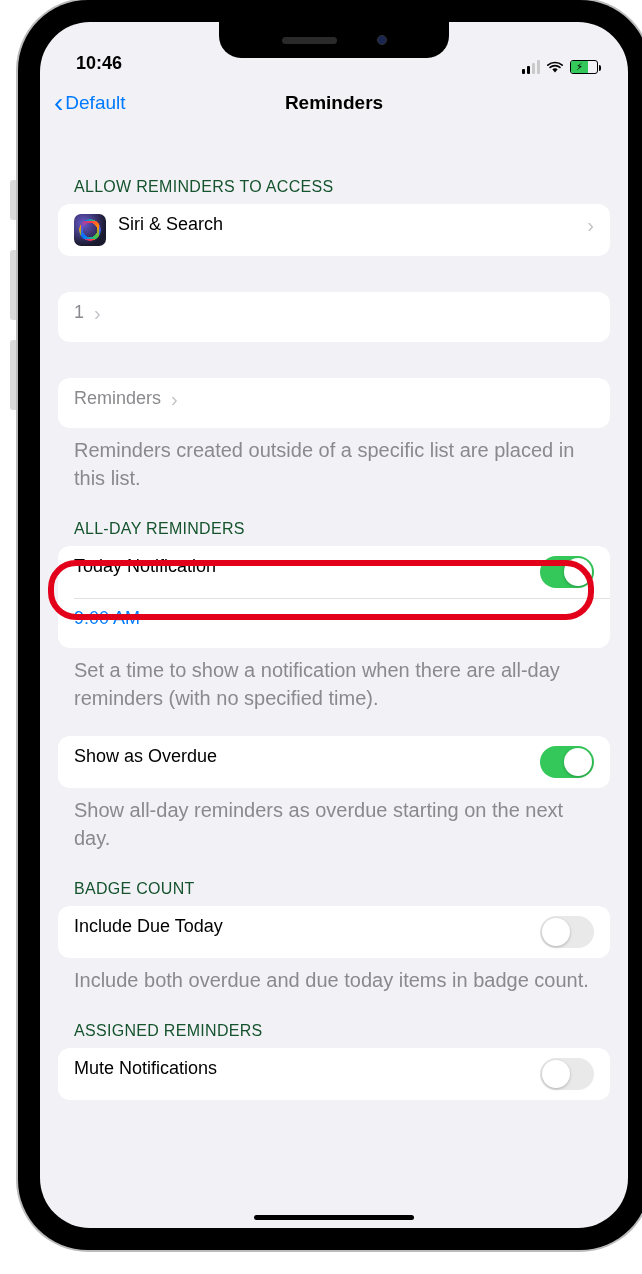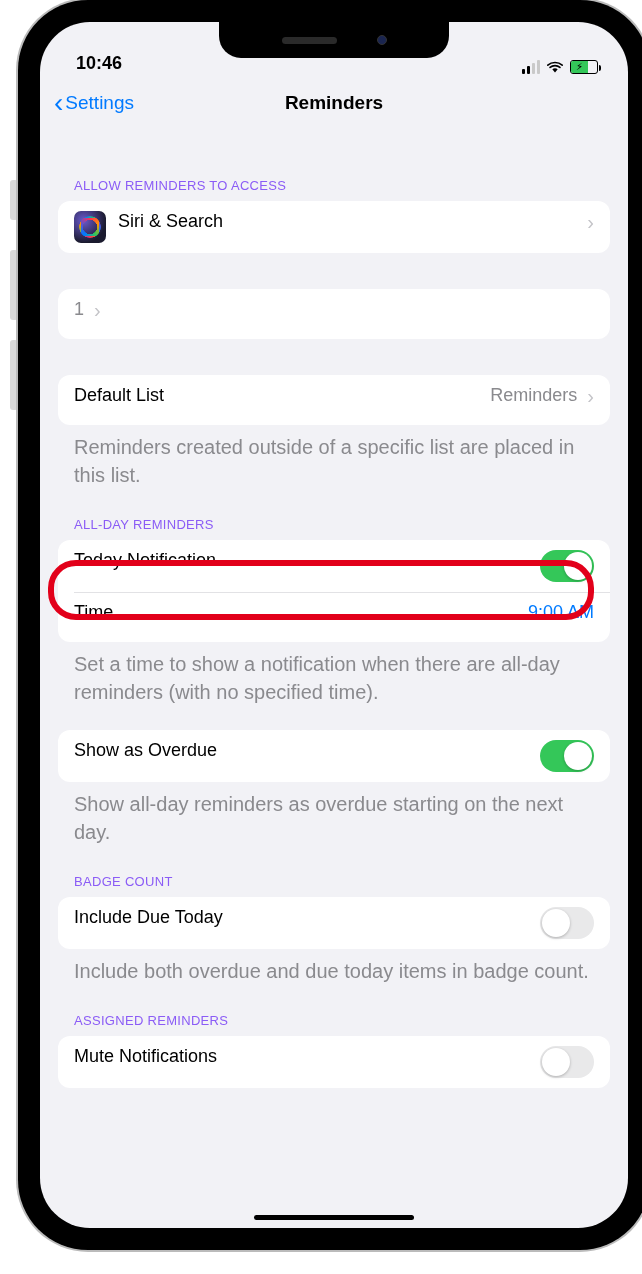--- a/index.html
+++ b/index.html
@@ -137,22 +137,22 @@
     color: #000;
   }
 
   .content {
     padding: 0 18px;
     height: calc(100% - 106px - 20px);
     overflow: hidden;
   }
 
   .section-header {
-    font-size: 13px;
-    color: #8b5cf6;
+    font-size: 16px;
+    color: #14532d;
     letter-spacing: 0.3px;
     text-transform: uppercase;
     margin: 28px 16px 8px;
   }
   .section-header.first { margin-top: 50px; }
 
   .group {
     background: #fff;
     border-radius: 12px;
     overflow: hidden;
@@ -265,21 +265,21 @@
         <div class="battery-fill">
                 <span class="bolt">⚡︎</span>
               </div>
       </div>
     </div>
   </div>
 
   <div class="nav-bar">
     <div class="back-btn">
       <span class="chev-left">‹</span>
-      <span>Settings</span>
+      <span>Default</span>
     </div>
     <div class="nav-title">Reminders</div>
   </div>
 
   <div class="content">
 
     <div class="section-header first">ALLOW REMINDERS TO ACCESS</div>
     <div class="group">
       <div class="row">
         <div class="icon-siri"></div>
@@ -294,37 +294,35 @@
       <div class="row">
         <div class="row-value">1</div>
         <span class="chev">›</span>
       </div>
     </div>
 
     <div class="spacer-sm"></div>
 
     <div class="group">
       <div class="row">
-        <div class="row-label">Default List</div>
         <div class="row-value">Reminders</div>
         <span class="chev">›</span>
       </div>
     </div>
     <div class="footer-text">Reminders created outside of a specific list are placed in this list.</div>
 
     <div class="section-header">ALL-DAY REMINDERS</div>
     <div class="group" id="group-allday" style="position:relative;">
       <div class="row">
         <div class="row-label">Today Notification</div>
         <div class="toggle on">
                 <div class="knob"></div>
               </div>
       </div>
       <div class="row" id="row-time">
-        <div class="row-label">Time</div>
         <div class="row-value-blue">9:00 AM</div>
       </div>
     </div>
     <div class="footer-text">Set a time to show a notification when there are all-day reminders (with no specified time).</div>
 
     <div style="height:24px"></div>
 
     <div class="group">
       <div class="row">
         <div class="row-label">Show as Overdue</div>

